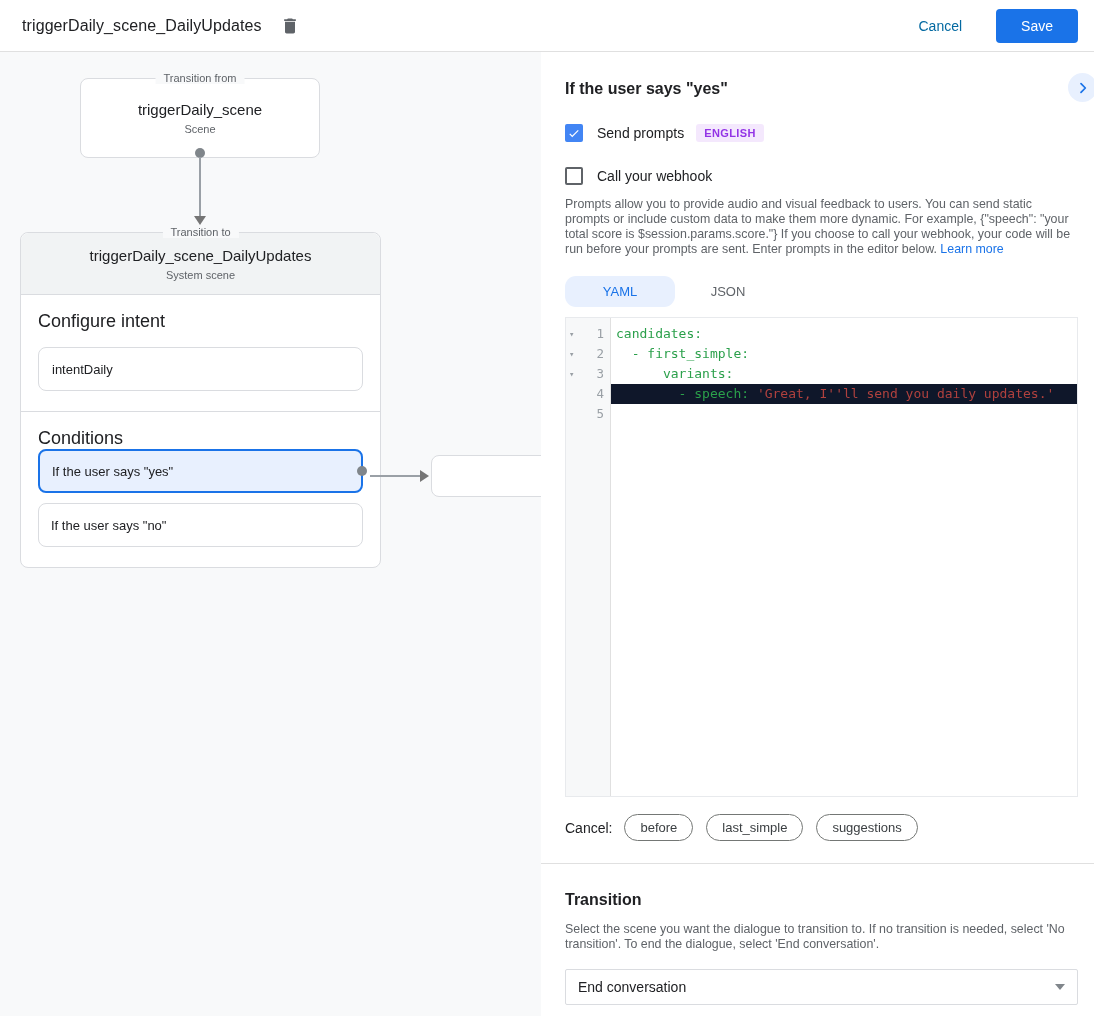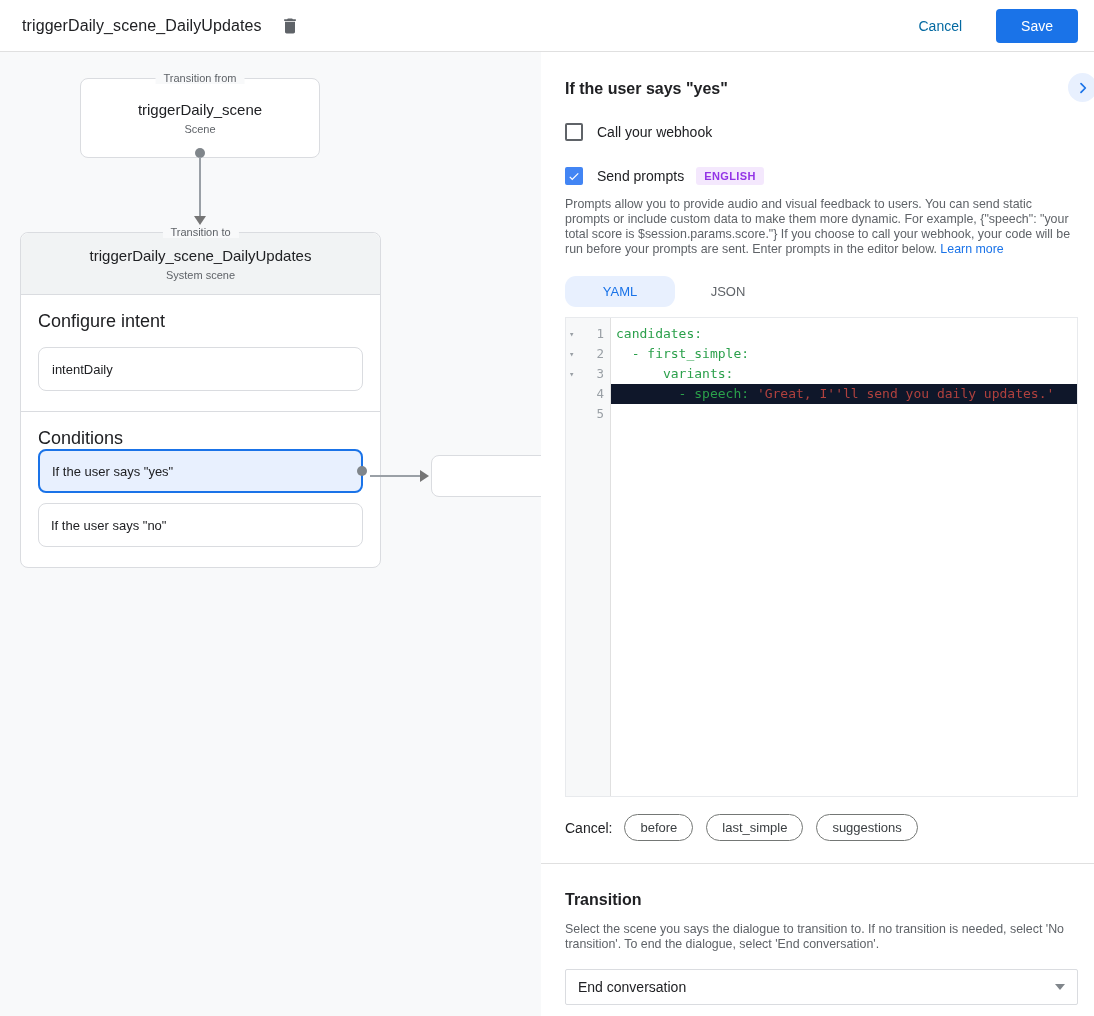--- a/index.html
+++ b/index.html
@@ -148,39 +148,39 @@
 
     <h2 class="detail-title">If the user says "yes"</h2>
     <button class="chevron-btn">
       <span style="display:flex;">
         <svg viewBox="0 0 24 24" fill="none">
             <path d="M9 5.5 L15.5 12 L9 18.5" stroke="#1a73e8" stroke-width="2.6" stroke-linecap="round" stroke-linejoin="round"></path>
           </svg>
       </span>
     </button>
 
-    <div class="check-row">
-      <span class="cbx">
-        <svg viewBox="0 0 24 24">
-            <path d="M9 16.2l-3.5-3.5L4 14.2l5 5 11-11-1.4-1.4z" fill="#fff"></path>
-          </svg>
-      </span>
-      <span class="check-label">Call your webhook</span>
-    </div>
-
     <div class="check-row" style="margin-top:26px;">
       <span class="cbx checked">
         <svg viewBox="0 0 24 24">
             <path d="M9 16.2l-3.5-3.5L4 14.2l5 5 11-11-1.4-1.4z" fill="#fff"></path>
           </svg>
       </span>
       <span class="check-label">Send prompts</span>
       <span class="lang-badge">ENGLISH</span>
     </div>
 
+    <div class="check-row">
+      <span class="cbx">
+        <svg viewBox="0 0 24 24">
+            <path d="M9 16.2l-3.5-3.5L4 14.2l5 5 11-11-1.4-1.4z" fill="#fff"></path>
+          </svg>
+      </span>
+      <span class="check-label">Call your webhook</span>
+    </div>
+
     <p class="desc"><span>Prompts allow you to provide audio and visual feedback to users. You can send static prompts or include custom data to make them more dynamic. For example, {"speech": "your total score is $session.params.score."} If you choose to call your webhook, your code will be run before your prompts are sent. Enter prompts in the editor below. </span><span class="link">Learn more</span></p>
 
     <div class="tabs">
       <div class="tab active">YAML</div>
       <div class="tab" style="width:106px;">JSON</div>
     </div>
 
     <div class="editor">
       <div class="gutter-bg"></div>
       <div class="ed-rows">
@@ -223,21 +223,21 @@
     <div class="insert-row">
       <span class="insert-label">Cancel:</span>
       <button class="chip">before</button>
       <button class="chip">last_simple</button>
       <button class="chip">suggestions</button>
     </div>
 
     <div class="divider"></div>
 
     <h2 class="transition-heading">Transition</h2>
-    <p class="transition-desc">Select the scene you says the dialogue to transition to. If no transition is needed, select 'No transition'. To end the dialogue, select 'End conversation'.</p>
+    <p class="transition-desc">Select the scene you want the dialogue to transition to. If no transition is needed, select 'No transition'. To end the dialogue, select 'End conversation'.</p>
 
     <div class="dropdown">
       <span>End conversation</span>
       <span class="caret"></span>
     </div>
 
   </section>
 </div>
 
 </body></html>

